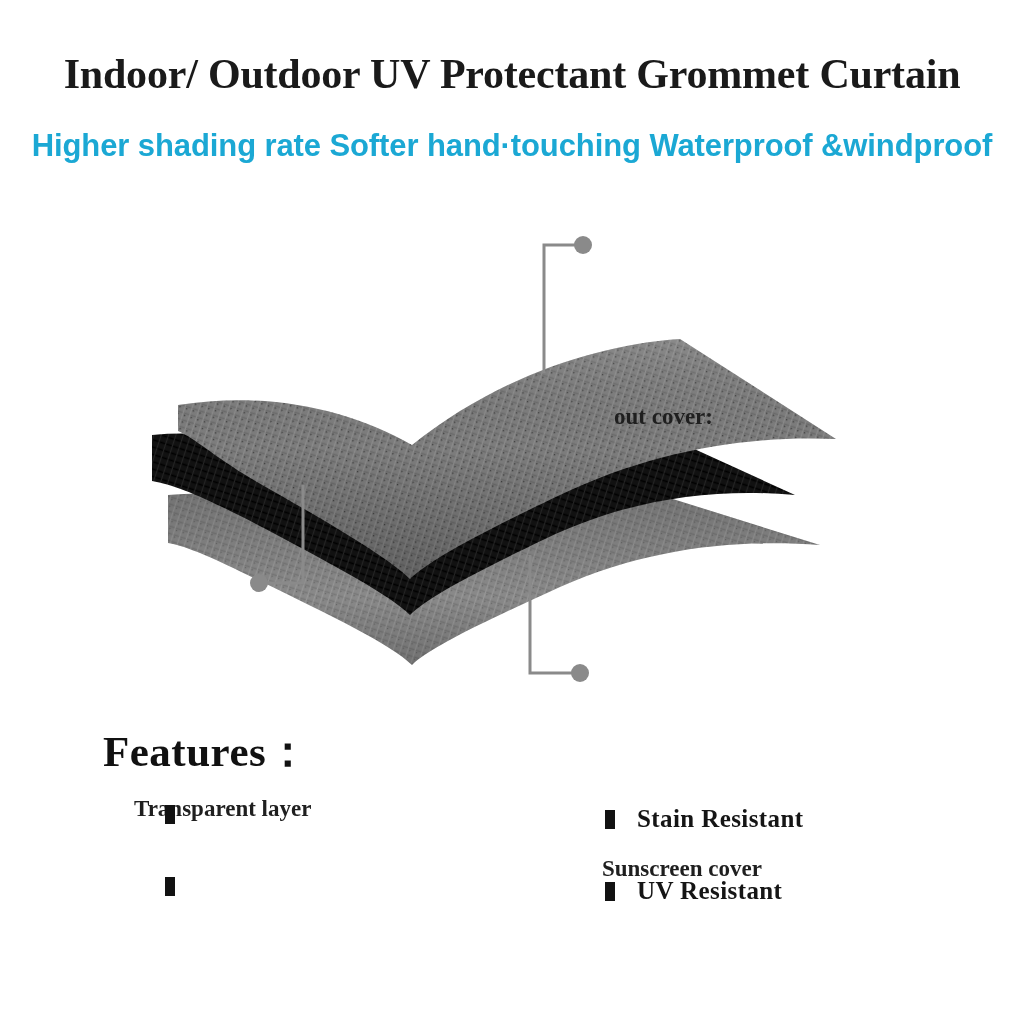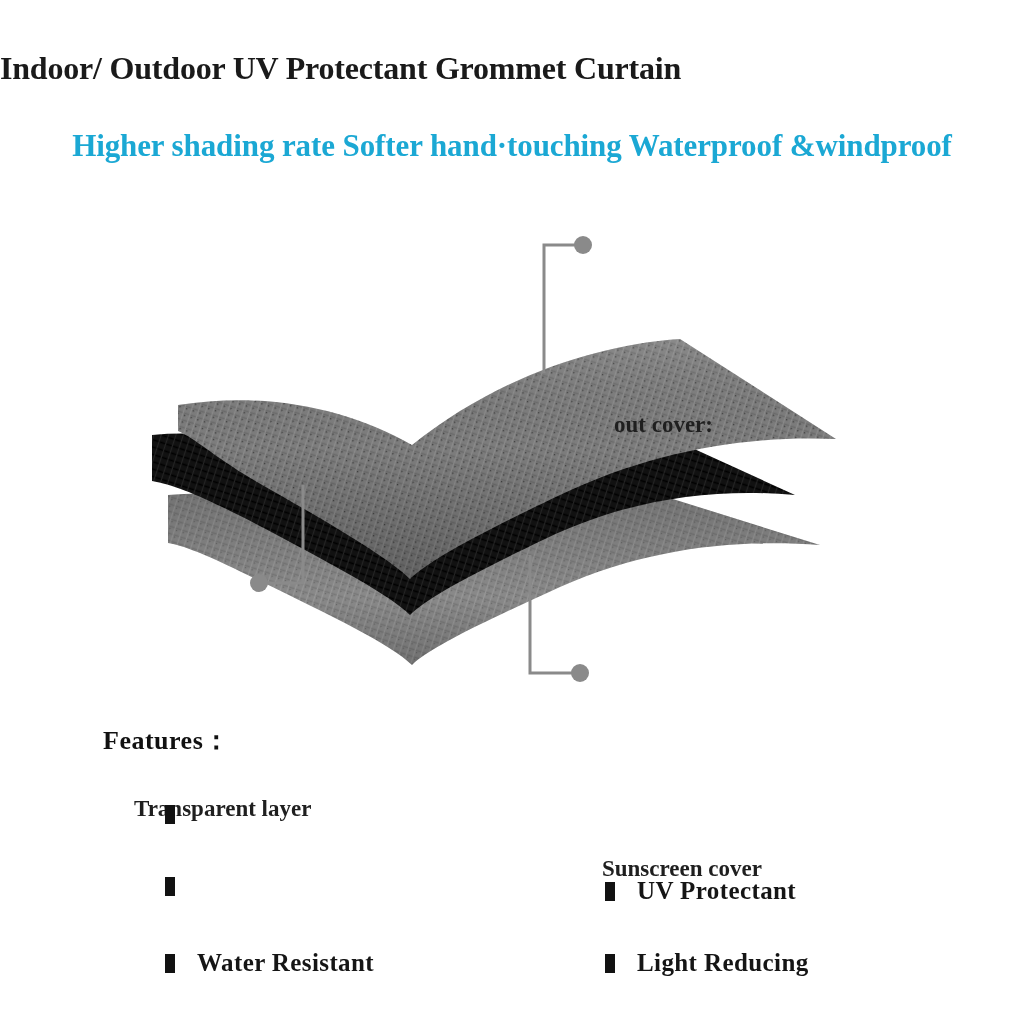--- a/index.html
+++ b/index.html
@@ -17,34 +17,35 @@
     font-family: "Liberation Serif", "DejaVu Serif", serif;
     -webkit-font-smoothing: antialiased;
   }
 
   
   .title {
     position: absolute;
     left: 0;
     top: 50px;
     width: 1024px;
-    font-family: "Liberation Serif", "DejaVu Serif", serif;
-    font-weight: bold;
-    font-size: 32px;
+    text-align: center;
+    font-family: "Liberation Serif", "DejaVu Serif", serif;
+    font-weight: bold;
+    font-size: 42px;
     letter-spacing: -0.2px;
     color: #1a1a1a;
     white-space: nowrap;
   }
   .subtitle {
     position: absolute;
     left: 0;
     top: 128px;
     width: 1024px;
     text-align: center;
-    font-family: Liberation Serif, serif;
+    font-family: Liberation Sans, sans-serif;
     font-weight: bold;
     font-size: 31px;
     letter-spacing: -0.1px;
     color: #1ba8d4;
     white-space: nowrap;
   }
 
   
   #diagram {
     position: absolute;
@@ -57,32 +58,32 @@
 
   .callout {
     position: absolute;
     font-family: "Liberation Serif", "DejaVu Serif", serif;
     font-weight: bold;
     font-size: 23px;
     color: #1f1f1f;
     white-space: nowrap;
     line-height: 1.35;
   }
-  #callout-outcover { left: 614px; top: 214px; text-align: right; }
+  #callout-outcover { left: 614px; top: 206px; text-align: right; }
   #callout-transparent { left: 104px; top: 598px; margin-left: 30px; }
   #callout-sunscreen { left: 602px; top: 658px; }
 
   
   .features-heading {
     position: absolute;
     left: 103px;
     top: 723px;
     font-family: "Liberation Serif", "DejaVu Serif", serif;
     font-weight: bold;
-    font-size: 26px;
+    font-size: 43px;
     color: #111111;
     letter-spacing: 0.5px;
   }
   #features-list {
     position: absolute;
     left: 165px;
     top: 805px;
     width: 800px;
   }
   .feature-row {
@@ -237,37 +238,31 @@
   </div>
 
   <div class="features-heading">Features：</div>
 
   <div id="features-list">
 
     <div class="feature-row">
       <div class="feature-cell">
         <span class="bullet"></span>
       </div>
+      <div class="feature-cell right">
+        <span class="bullet"></span>
+        <span class="feature-label">Stain Resistant</span>
+      </div>
     </div>
 
     <div class="feature-row">
       <div class="feature-cell">
         <span class="bullet"></span>
       </div>
       <div class="feature-cell right">
         <span class="bullet"></span>
-        <span class="feature-label">UV Protectant</span>
+        <span class="feature-label">UV Resistant</span>
       </div>
     </div>
 
-    <div class="feature-row">
-      <div class="feature-cell">
-        <span class="bullet"></span>
-        <span class="feature-label">Water Resistant</span>
-      </div>
-      <div class="feature-cell right">
-        <span class="bullet"></span>
-        <span class="feature-label">Light Reducing</span>
-      </div>
-    </div>
 
   </div>
 </div>
 
 </body></html>

